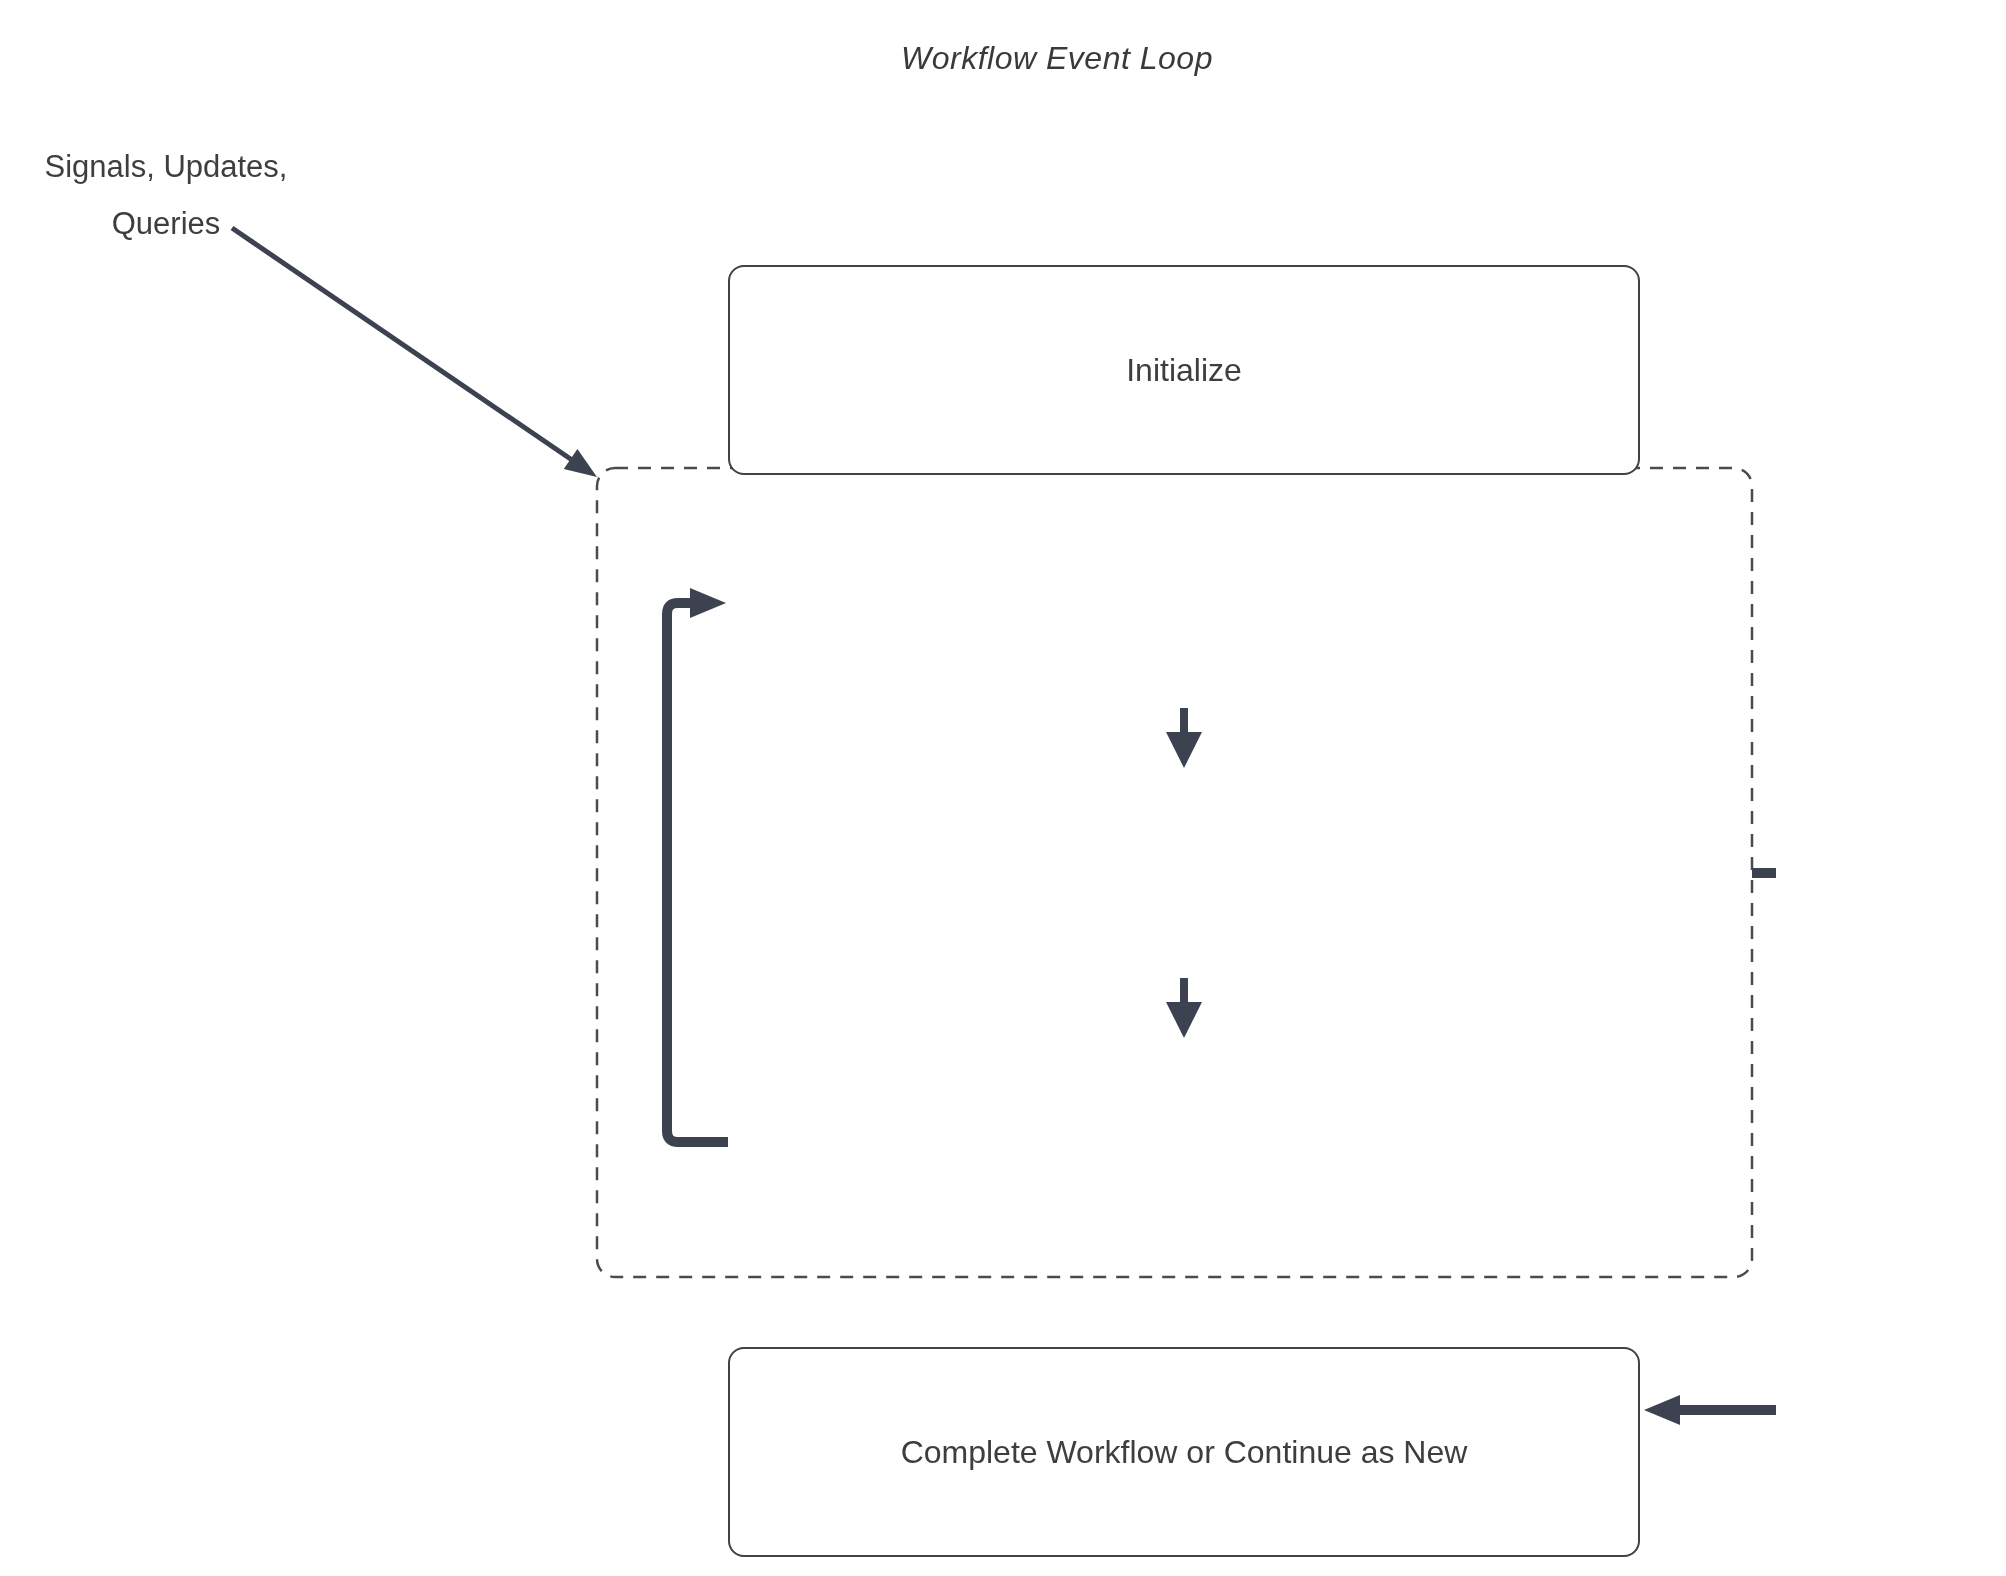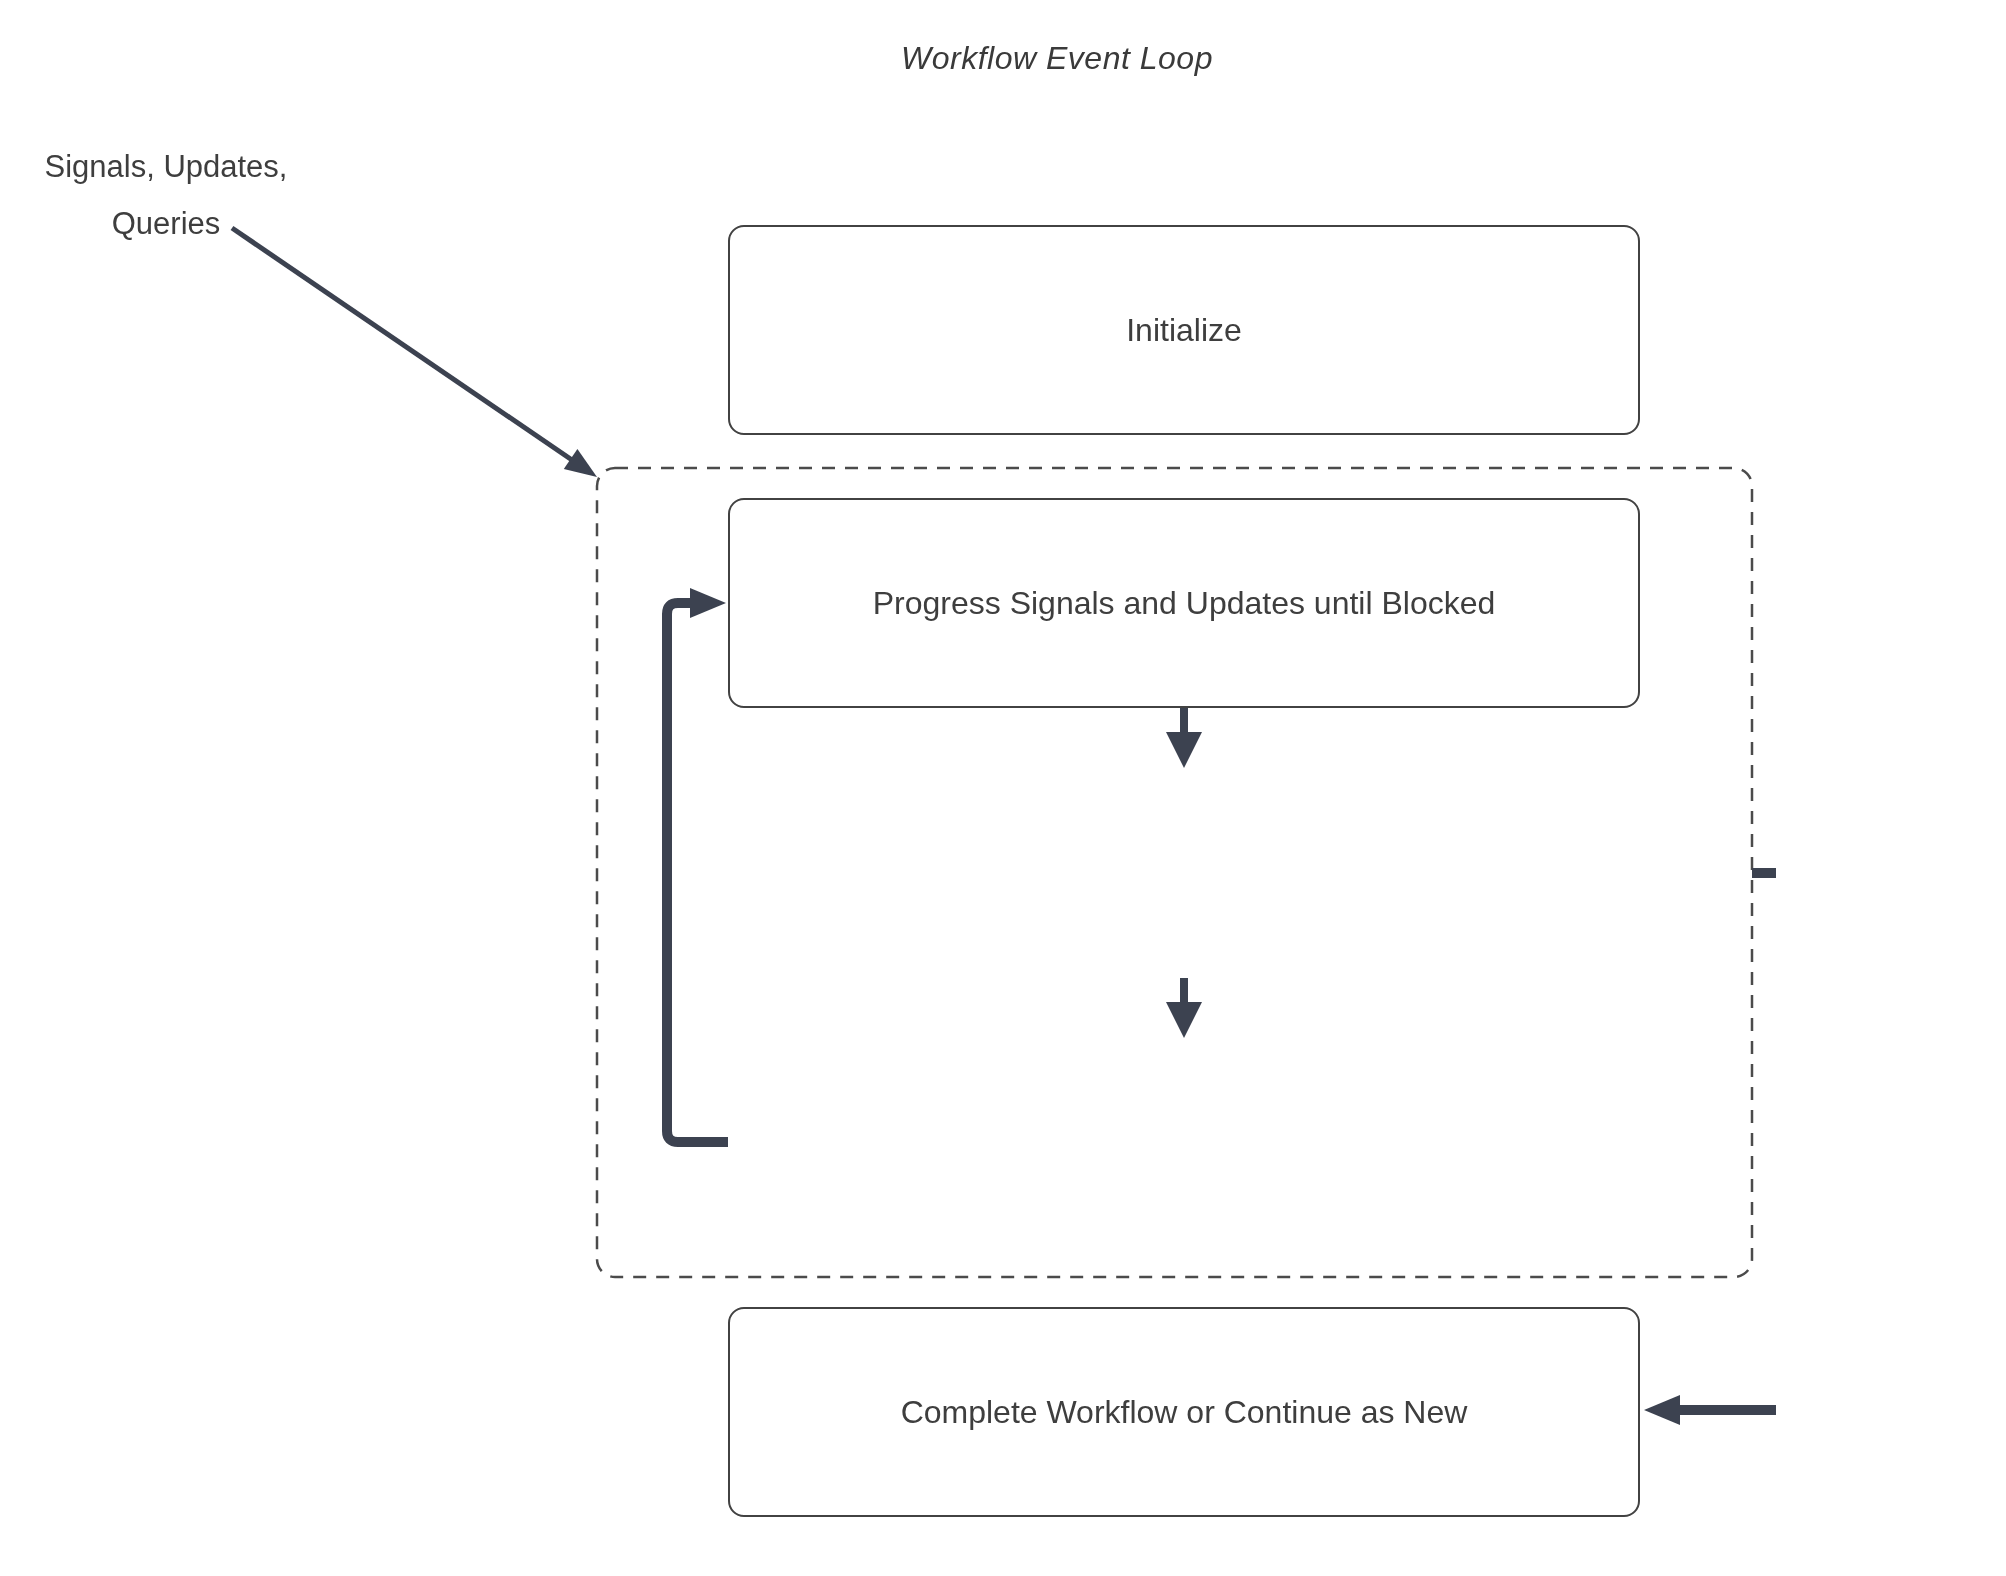--- a/index.html
+++ b/index.html
@@ -30,20 +30,21 @@
   .node{
     position:absolute;
     left:728px;width:912px;height:210px;
     box-sizing:border-box;
     background:#ffffff;
     border:2px solid #424242;
     border-radius:16px;
     display:flex;align-items:center;justify-content:center;
     font-size:32px;color:#3e3e3e;
     text-align:center;
+    margin-top:40px;
   }
   .node span{padding:0 24px;}
   #node-initialize{top:225px;}
   #node-progress-signals{top:498px;}
   #node-progress-workflow{top:767px;}
   #node-execute-queries{top:1037px;}
   #node-complete{top:1307px;}
 </style>
 </head>
 <body>
@@ -82,23 +83,20 @@
 
   <div class="diagram-title">Workflow Event Loop</div>
 
   <div class="annotation">Signals, Updates,
 Queries</div>
 
   <div class="node" id="node-initialize">
     <span>Initialize</span>
   </div>
 
-  <div class="node" id="node-progress-signals">
-    <span>Progress Signals and Updates until Blocked</span>
-  </div>
 
 
 
   <div class="node" id="node-complete">
     <span>Complete Workflow or Continue as New</span>
   </div>
 
 </div>
 
 </body></html>

